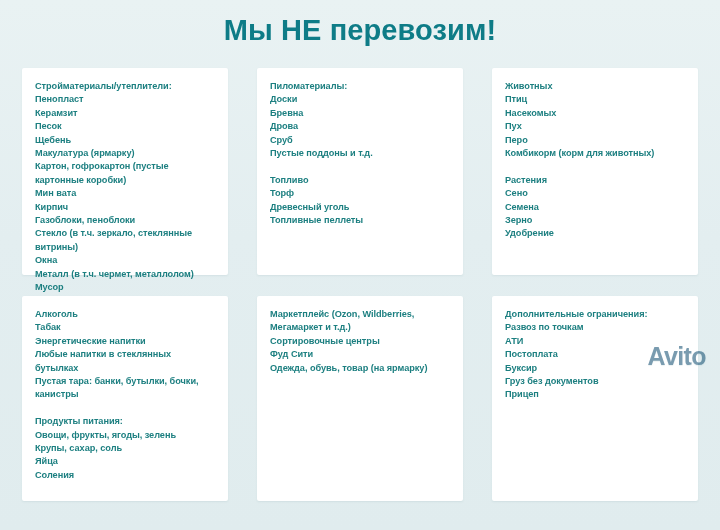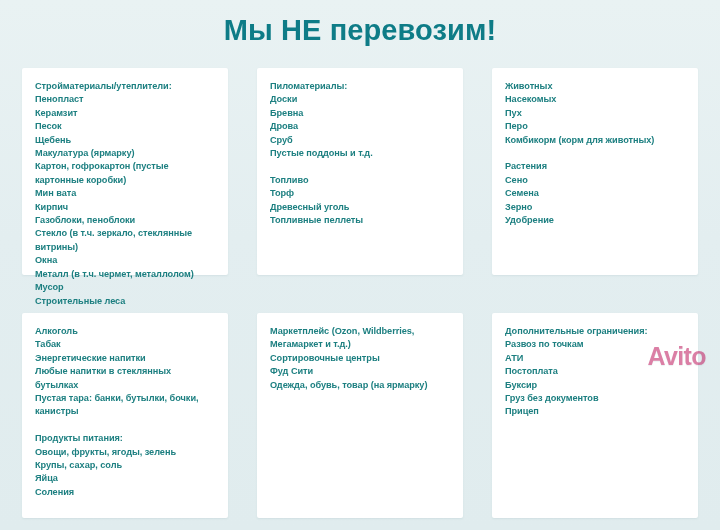--- a/index.html
+++ b/index.html
@@ -48,21 +48,21 @@
     left: 22px;
     top: 68px;
     width: 676px;
   }
 
   .row {
     display: flex;
     gap: 29px;
   }
   .row + .row {
-    margin-top: 38px;
+    margin-top: 21px;
   }
 
   .card {
     width: 206px;
     background: #ffffff;
     border-radius: 2px;
     box-shadow: 0 1px 2px rgba(80, 120, 125, 0.10);
     padding: 12px 13px 14px 13px;
     box-sizing: border-box;
   }
@@ -102,21 +102,21 @@
     opacity: 0.55;
     z-index: 3;
     pointer-events: none;
   }
   .watermark .wm-mark {
     display: block;
   }
   .watermark .wm-text {
     font-size: 25px;
     font-weight: bold;
-    color: #be185d;
+    color: #0c4a6e;
     line-height: 1;
     letter-spacing: -0.6px;
     text-shadow: 0 1px 1px rgba(150,180,185,0.35);
   }
 </style>
 </head>
 <body>
 
 <div class="page-bg"></div>
 
@@ -157,20 +157,21 @@
             <li class="line spacer">&nbsp;</li>
             <li class="line">Топливо</li>
             <li class="line">Торф</li>
             <li class="line">Древесный уголь</li>
             <li class="line">Топливные пеллеты</li>
           </ul>
       </div>
       <div class="card top">
         <ul class="list">
             <li class="line heading">Животных</li>
+            <li class="line">Птиц</li>
             <li class="line">Насекомых</li>
             <li class="line">Пух</li>
             <li class="line">Перо</li>
             <li class="line">Комбикорм (корм для животных)</li>
             <li class="line spacer">&nbsp;</li>
             <li class="line">Растения</li>
             <li class="line">Сено</li>
             <li class="line">Семена</li>
             <li class="line">Зерно</li>
             <li class="line">Удобрение</li>

